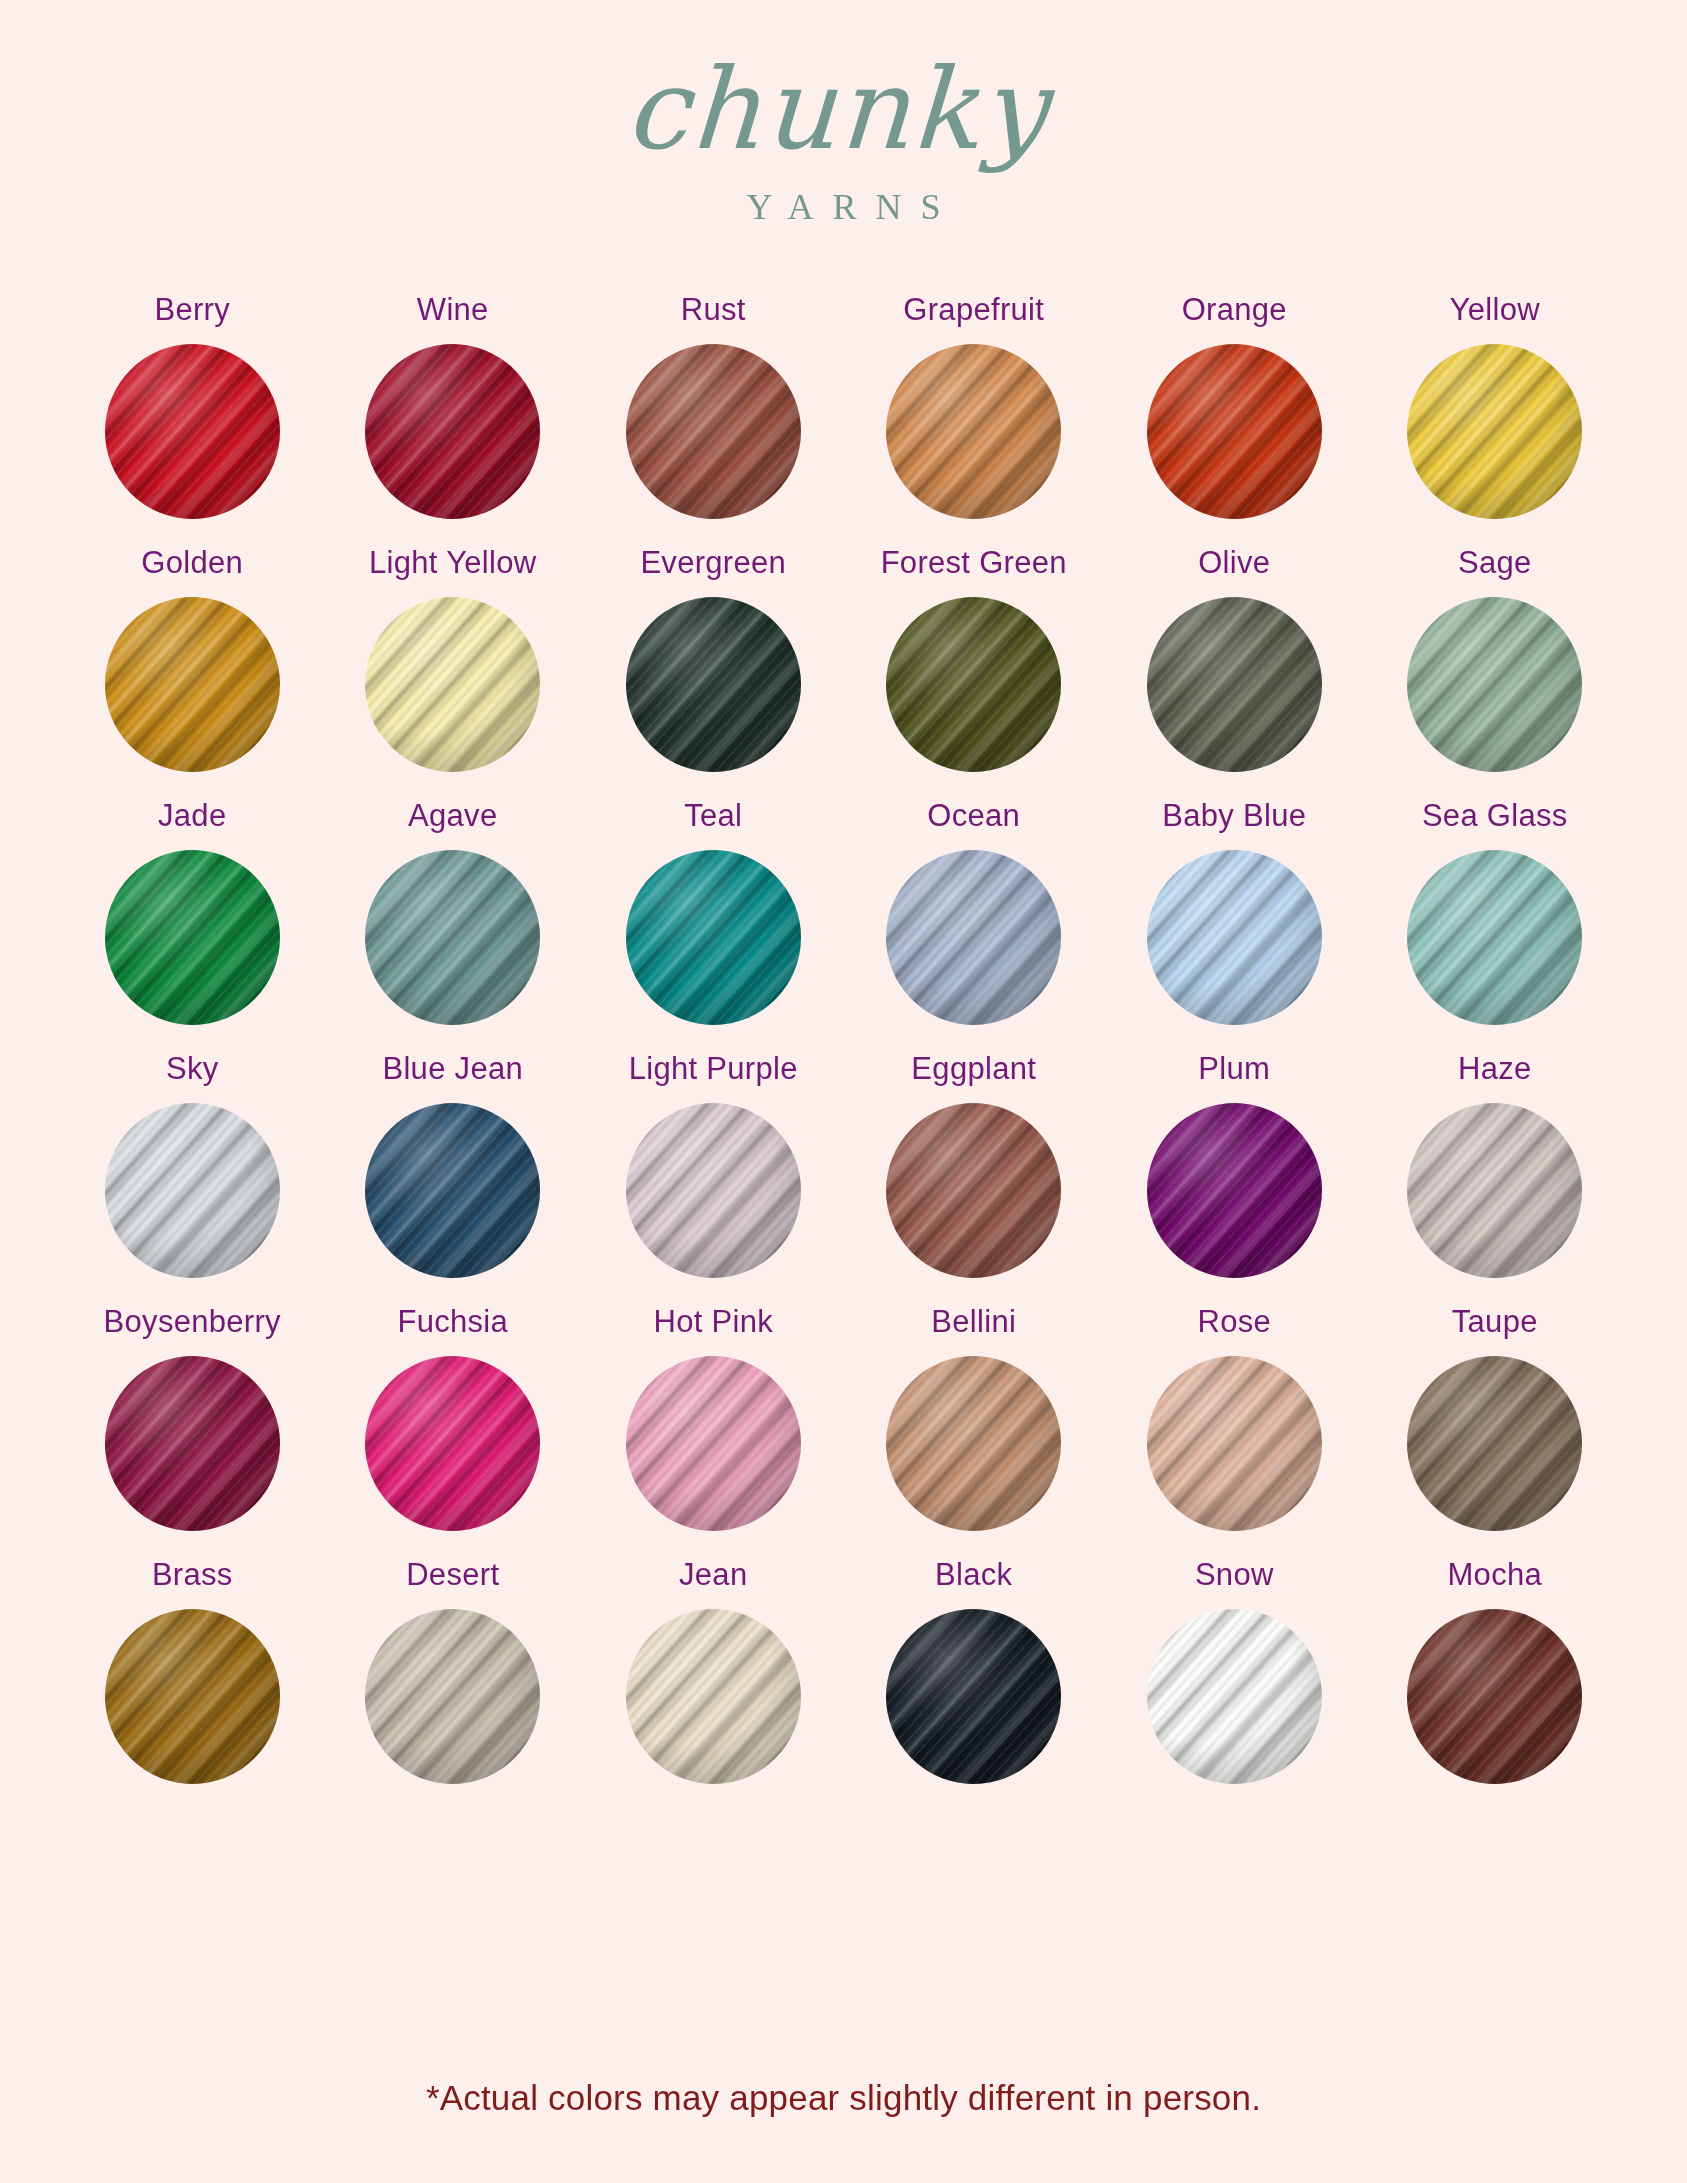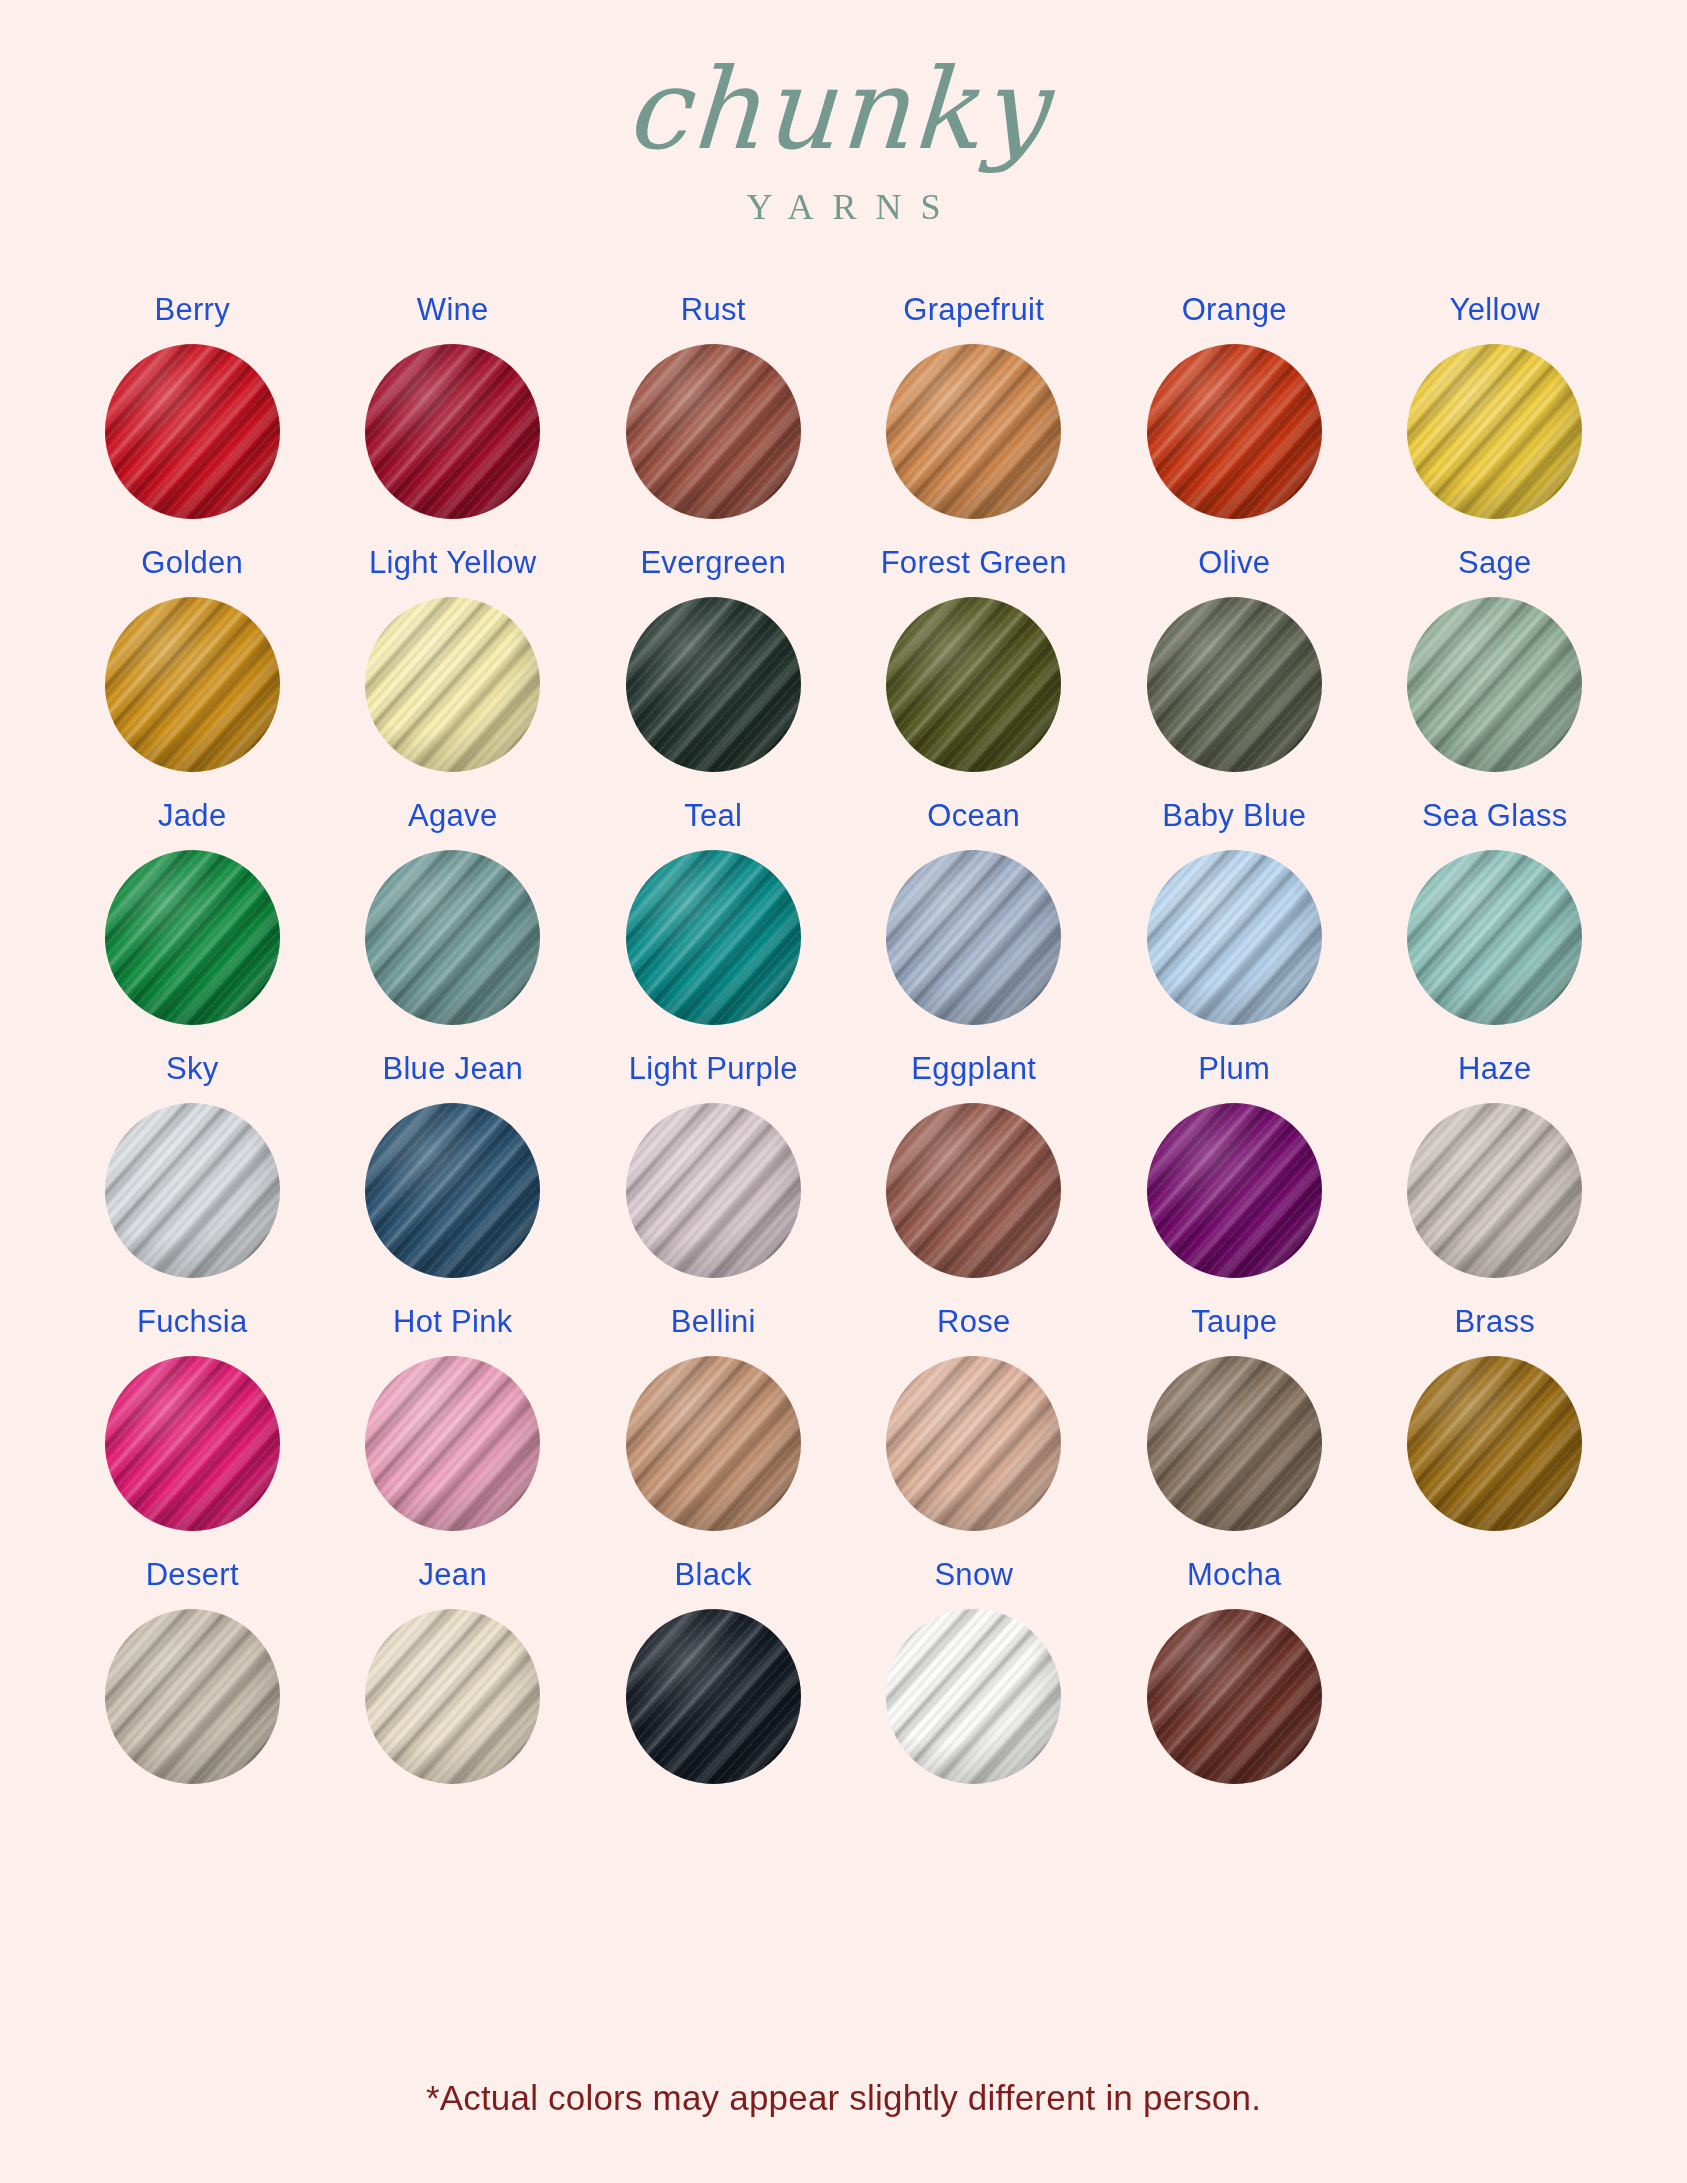--- a/index.html
+++ b/index.html
@@ -60,21 +60,21 @@
   .swatch-cell {
     display: flex;
     flex-direction: column;
     align-items: center;
     height: 253px;
   }
 
   .swatch-label {
     font-size: 31px;
     font-weight: 400;
-    color: #1d4ed8;
+    color: #701a75;
     letter-spacing: 0.3px;
     line-height: 1;
     height: 38px;
     display: flex;
     align-items: center;
     justify-content: center;
     white-space: nowrap;
   }
 
   .swatch-disc {
@@ -237,20 +237,24 @@
     </div>
     <div class="swatch-cell">
       <div class="swatch-label">Plum</div>
       <div class="swatch-disc" style="background-color: rgb(116, 9, 109);"></div>
     </div>
     <div class="swatch-cell">
       <div class="swatch-label">Haze</div>
       <div class="swatch-disc" style="background-color: rgb(205, 194, 189);"></div>
     </div>
     <div class="swatch-cell">
+      <div class="swatch-label">Boysenberry</div>
+      <div class="swatch-disc" style="background-color: rgb(143, 20, 65);"></div>
+    </div>
+    <div class="swatch-cell">
       <div class="swatch-label">Fuchsia</div>
       <div class="swatch-disc" style="background-color: rgb(228, 26, 116);"></div>
     </div>
     <div class="swatch-cell">
       <div class="swatch-label">Hot Pink</div>
       <div class="swatch-disc" style="background-color: rgb(237, 160, 188);"></div>
     </div>
     <div class="swatch-cell">
       <div class="swatch-label">Bellini</div>
       <div class="swatch-disc" style="background-color: rgb(198, 147, 114);"></div>

